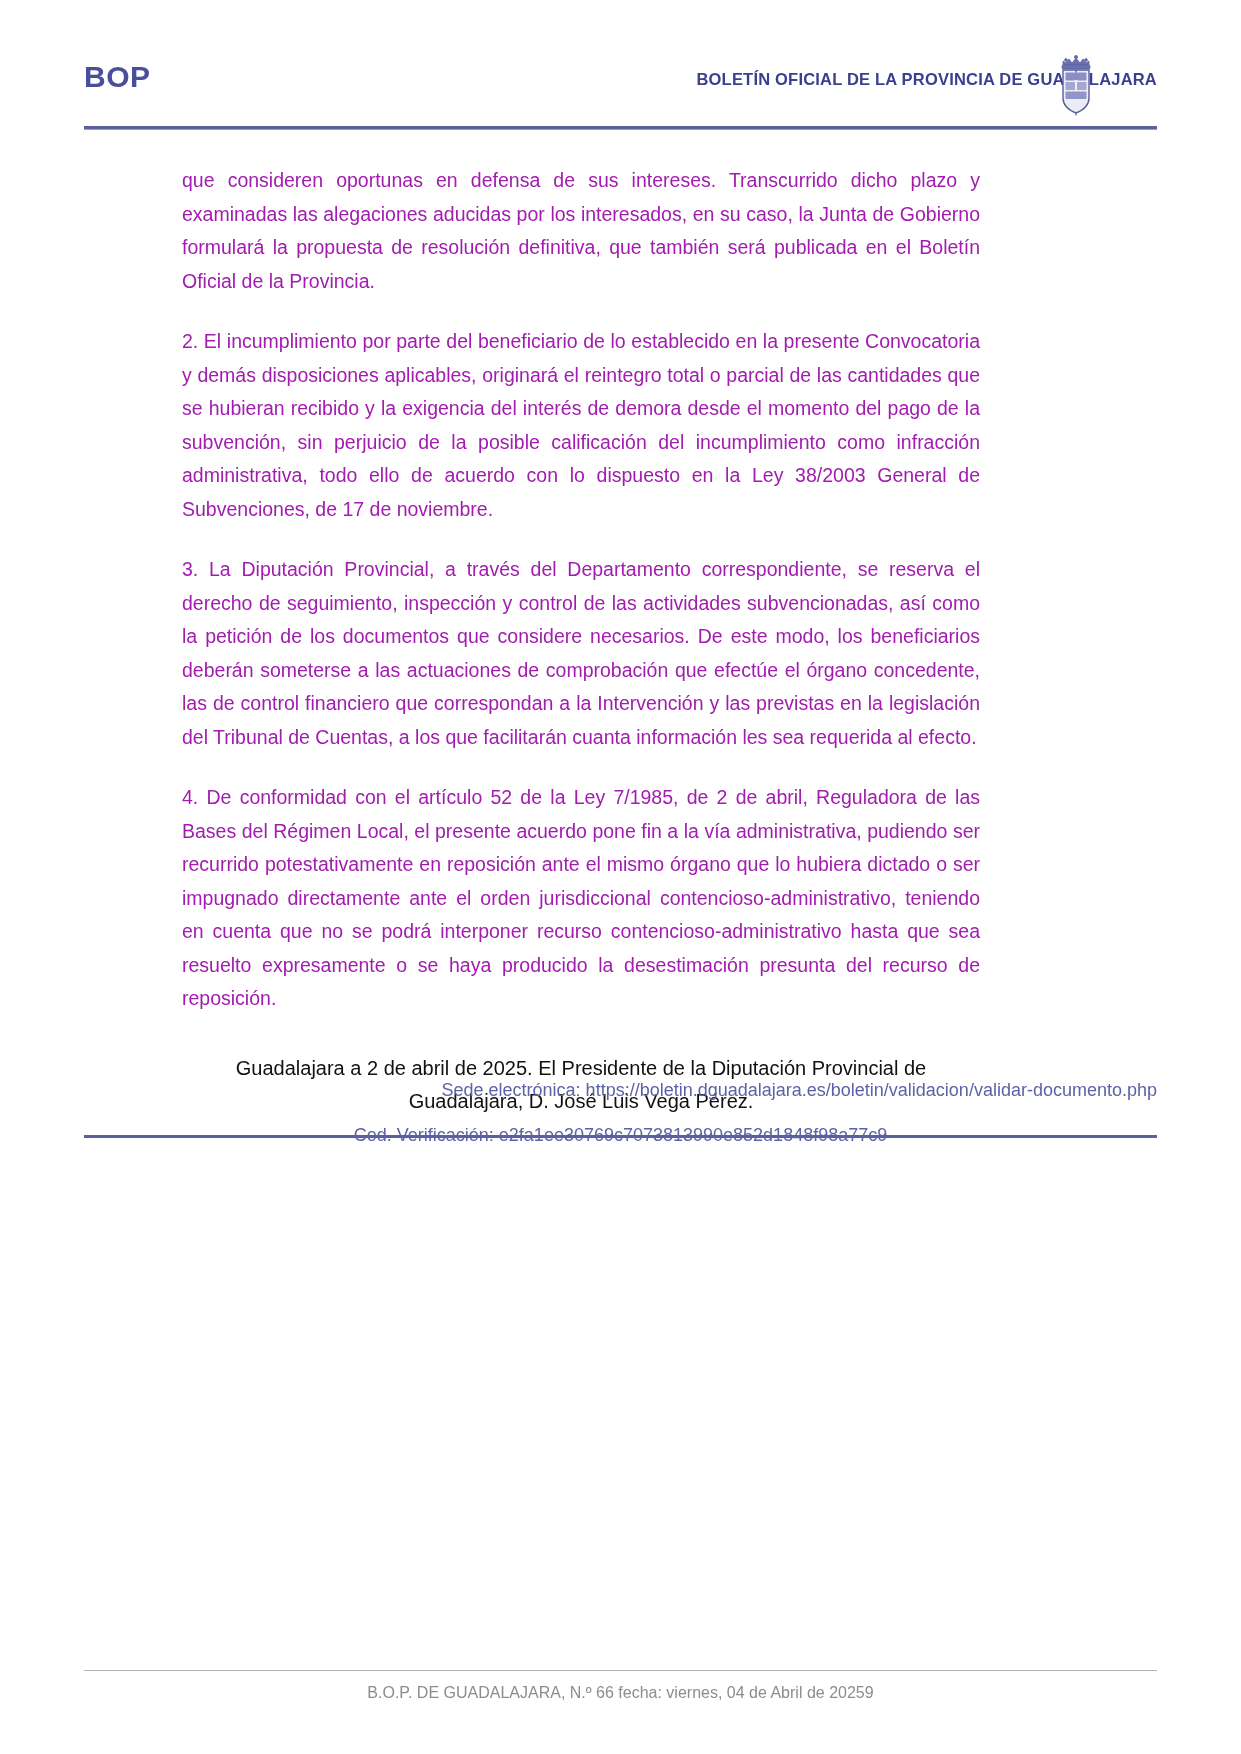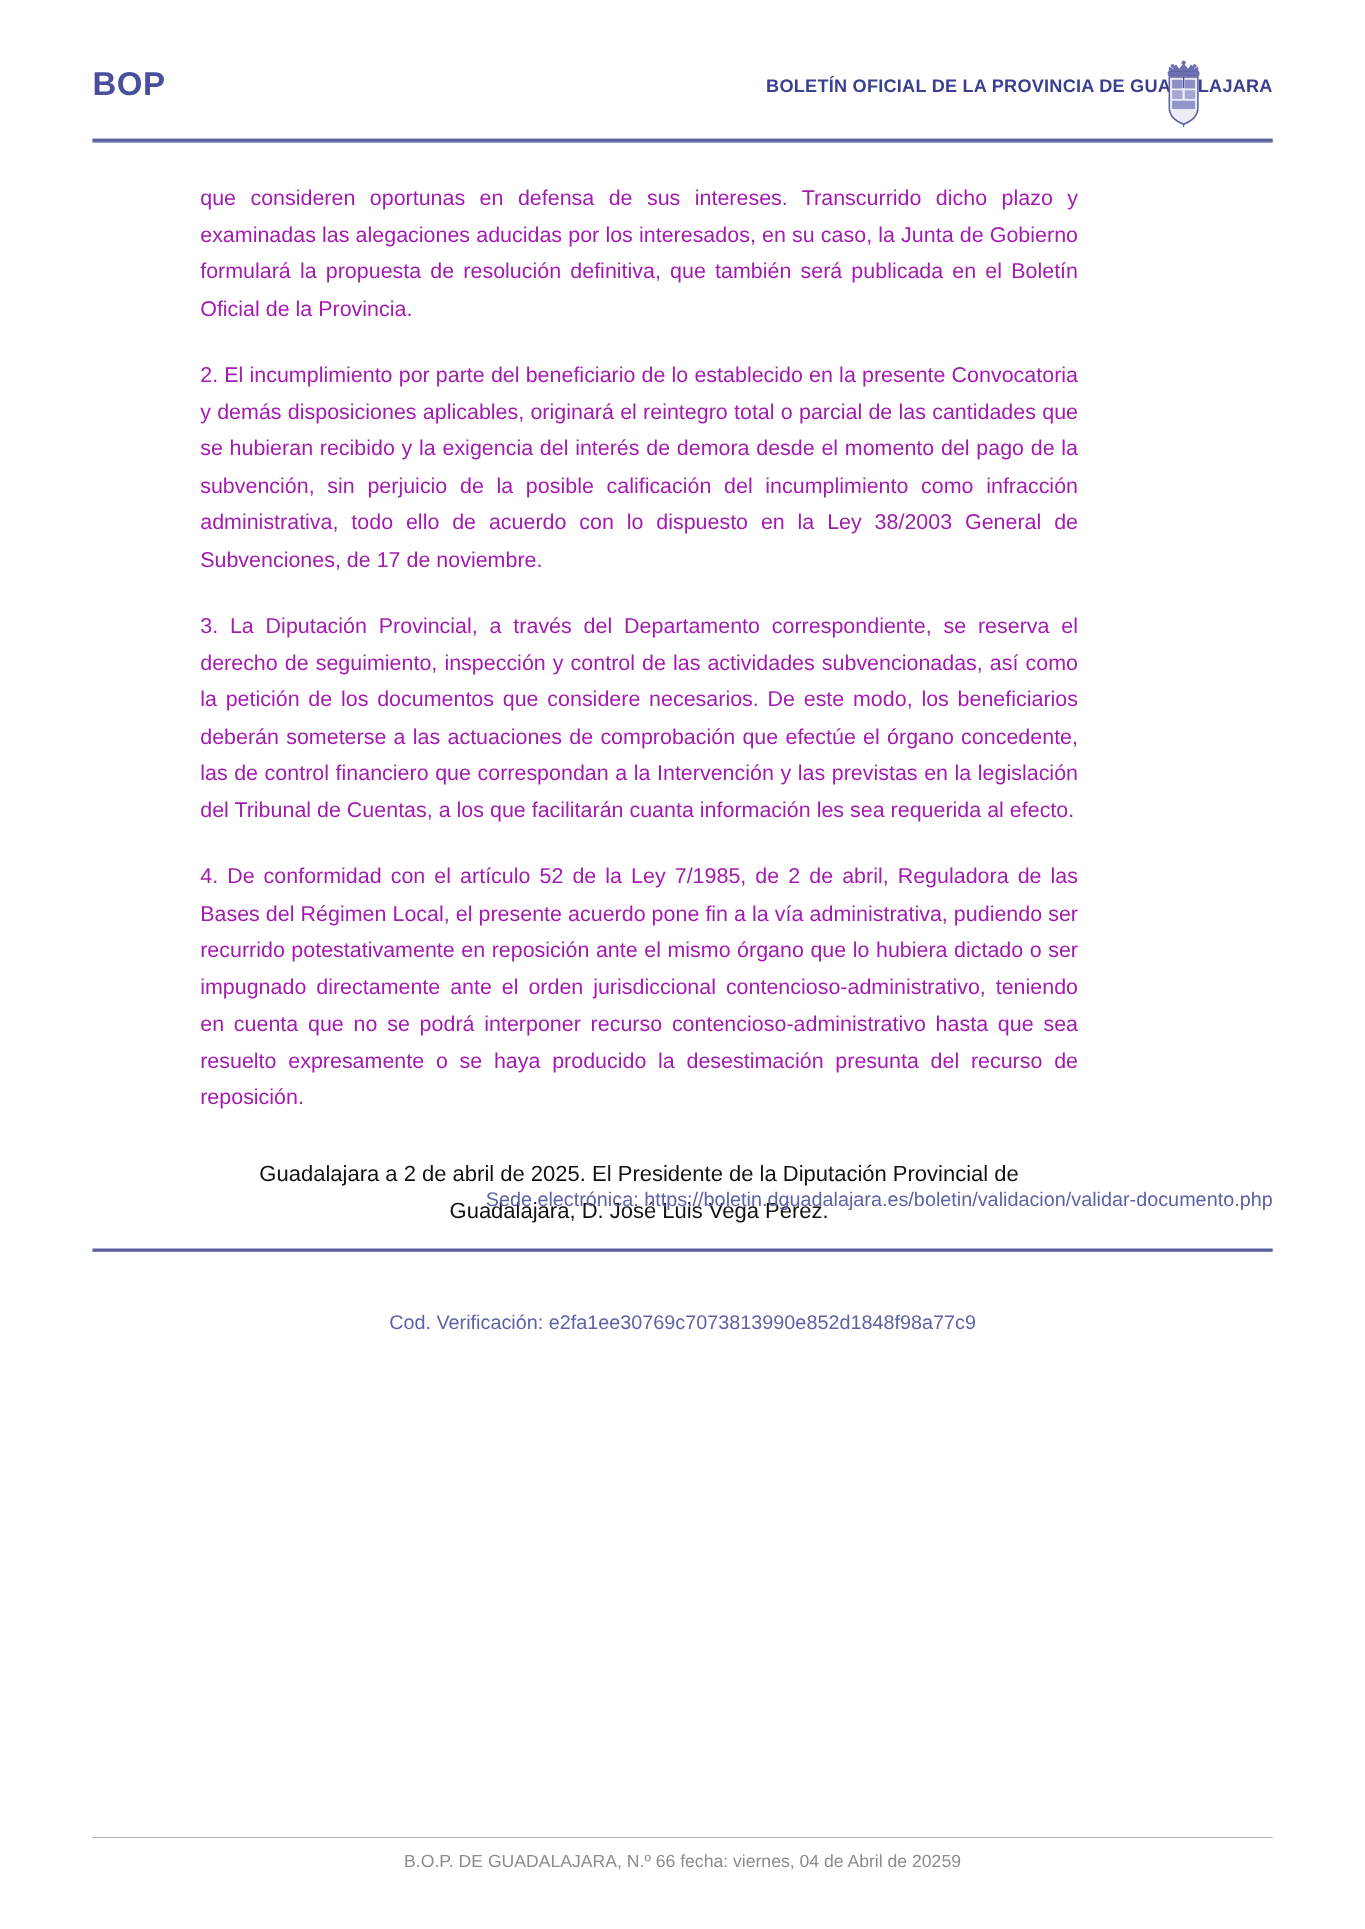--- a/index.html
+++ b/index.html
@@ -119,21 +119,21 @@
     position: absolute;
     left: 84px;
     top: 1131px;
     width: 1073px;
     height: 3px;
     background: #5b5f9e;
   }
   .verif {
     position: absolute;
     left: 84px;
-    top: 1188px;
+    top: 1121px;
     width: 1073px;
     text-align: center;
     font-size: 18px;
     color: #5d62a6;
     font-family: "Liberation Sans", "DejaVu Sans", sans-serif;
   }
 
   
   .footer-rule {
     position: absolute;

